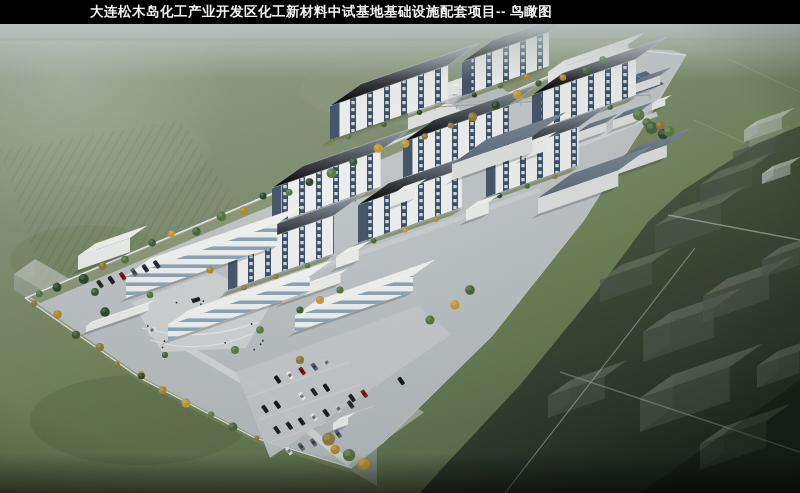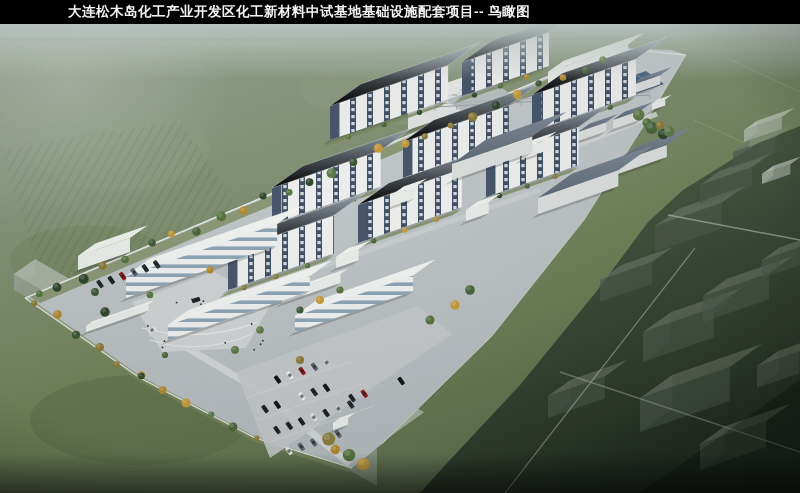--- a/index.html
+++ b/index.html
@@ -2,21 +2,21 @@
 <html><head>
 <meta charset="utf-8">
 <style>
   html,body{margin:0;padding:0;background:#111;}
   #frame{position:relative;width:800px;height:493px;overflow:hidden;background:#000;
          font-family:"Liberation Sans", sans-serif;}
   #scene{position:absolute;left:0;top:0;display:block;}
   #title-bar{position:absolute;left:0;top:0;width:800px;height:24px;background:#000000;
              z-index:5;display:flex;align-items:center;}
   #title-text{color:#f2f2f2;font-size:13.5px;font-weight:700;letter-spacing:0.5px;
-              padding-left:68px;white-space:nowrap;}
+              padding-left:90px;white-space:nowrap;}
 </style>
 </head>
 <body>
 
 <div id="frame">
   <svg id="scene" width="800" height="493" viewBox="0 0 800 493">
     <defs>
       <linearGradient id="gField" x1="0" y1="0" x2="0.55" y2="1">
         <stop offset="0" stop-color="#a2ac9c"></stop>
         <stop offset="0.35" stop-color="#87947a"></stop>

